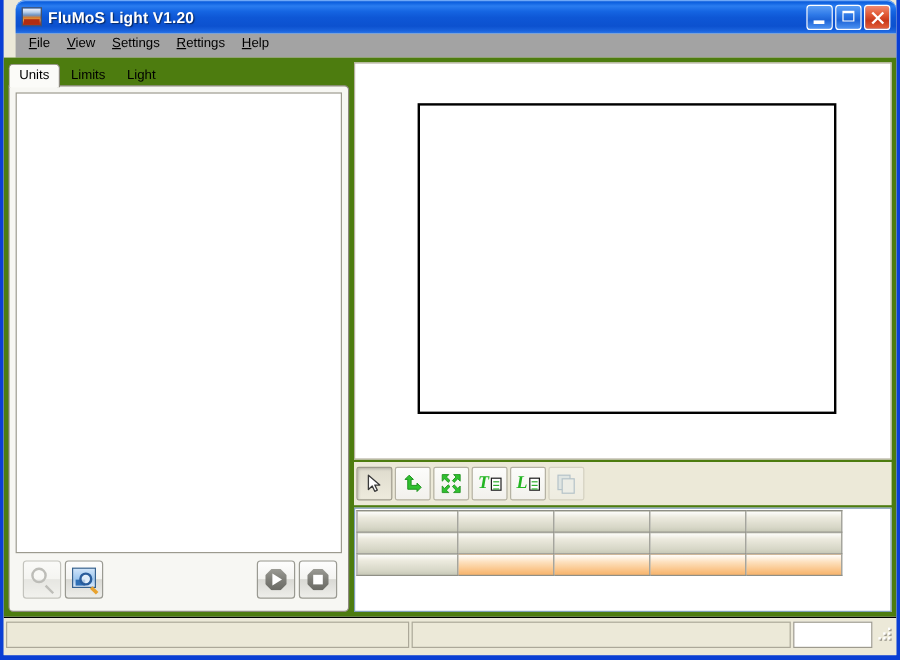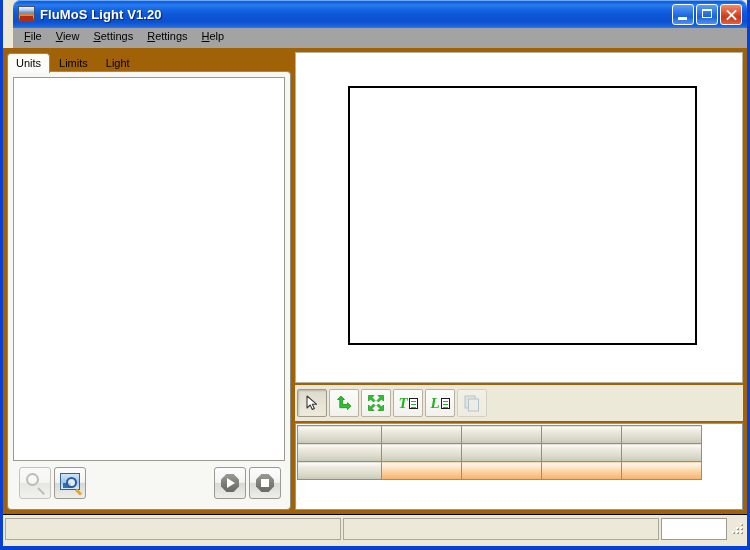--- a/index.html
+++ b/index.html
@@ -131,21 +131,21 @@
     white-space: nowrap;
   }
   .menu-item u { text-decoration: underline; }
 
   
   #body-area {
     position: absolute;
     left: 0; right: 0;
     top: 48px;
     bottom: 32px;
-    background: #a16207;
+    background: #4d7c0f;
   }
 
   
   #left-panel {
     position: absolute;
     left: 4px; top: 4px;
     width: 284px;
     bottom: 4px;
   }
   #tabstrip {

